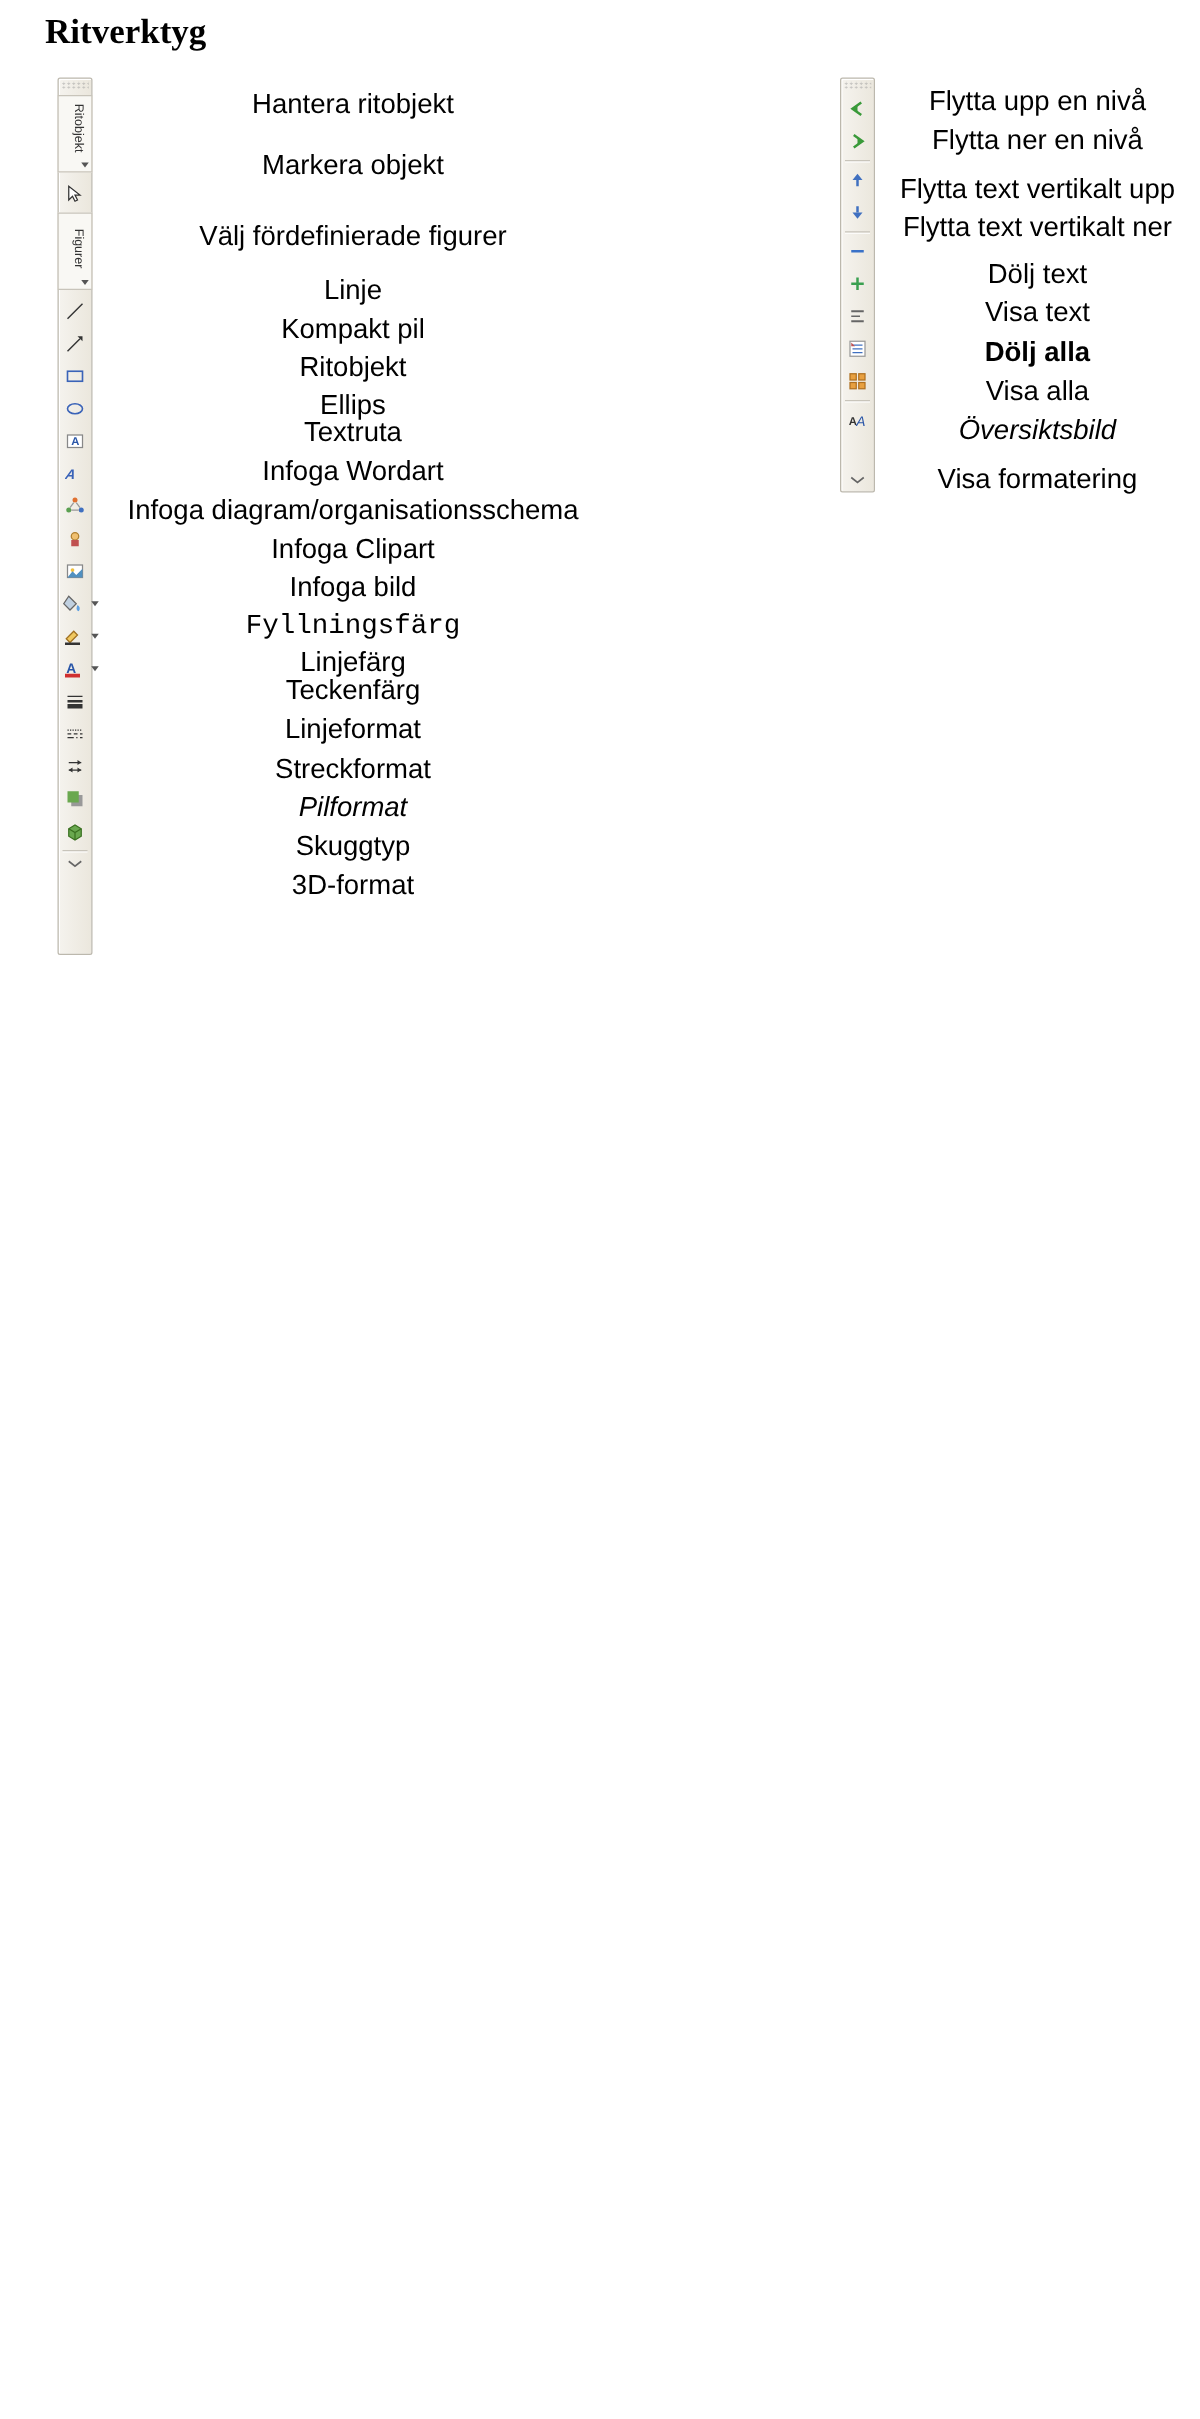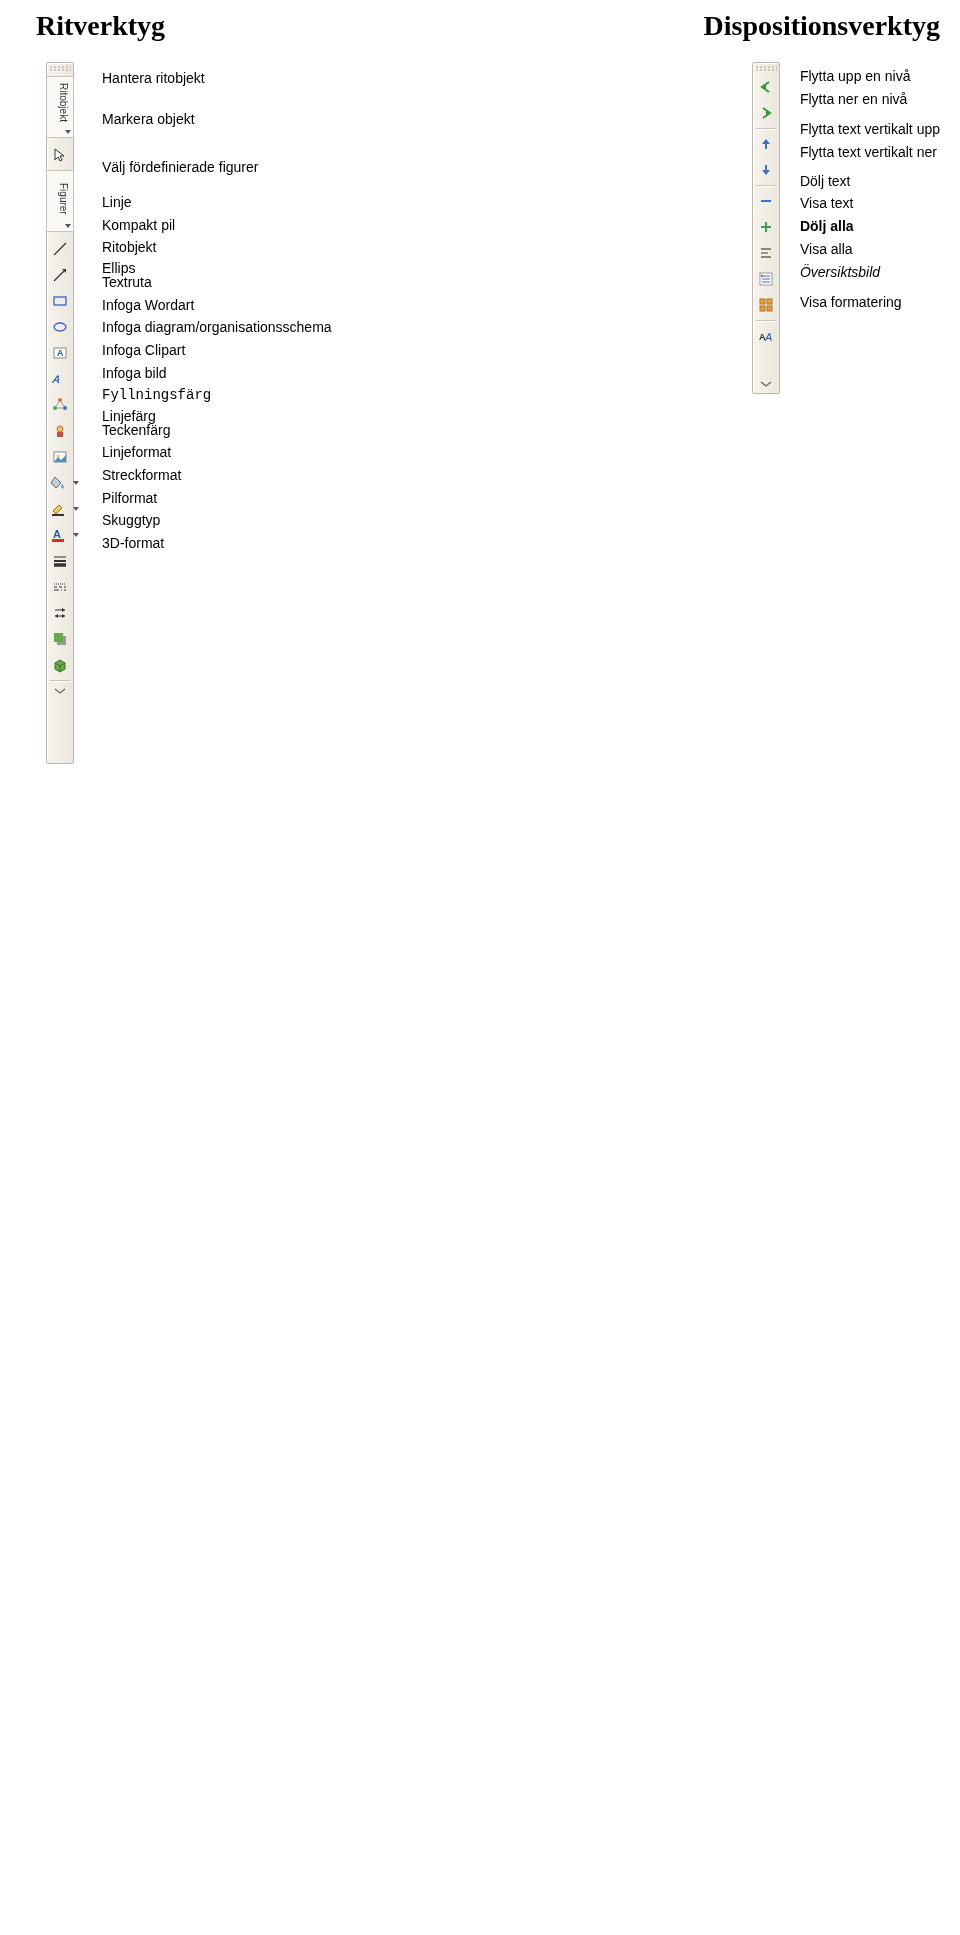--- a/index.html
+++ b/index.html
@@ -84,23 +84,24 @@
     position: absolute;
     right: -6px;
     top: 9px;
     width: 0; height: 0;
     border-left: 3px solid transparent;
     border-right: 3px solid transparent;
     border-top: 4px solid #555;
   }
   .tool-btn.with-drop { padding-right: 4px; }
   .labels {
-    font-size: 14px;
+    font-size: 22px;
     line-height: 1.05;
     padding-left: 28px;
+    text-align: center;
   }
   .labels .lbl {
     padding: 1px 0;
   }
   .labels .lbl.sp-below { margin-bottom: 18px; }
   .labels .lbl.tight { margin-top: -3px; }
 
   .page-num {
     position: absolute;
     bottom: 20px;
@@ -109,21 +110,20 @@
     font-family: "Times New Roman", Times, serif;
     font-size: 18px;
   }
 </style>
 </head>
 <body>
 
 <div class="page">
   <div class="headers">
     <div>Ritverktyg</div>
-    <div>Dispositionsverktyg</div>
   </div>
 
   <div class="columns">
 
     <div class="col-left">
       <div class="toolbar" style="height:700px;">
         <div class="grip"></div>
 
         <div class="tool-btn tall with-drop">
           <svg width="20" height="56">
@@ -289,21 +289,21 @@
         <div class="lbl tight">Textruta</div>
         <div class="lbl" style="margin-top:6px;">Infoga Wordart</div>
         <div class="lbl" style="margin-top:6px;">Infoga diagram/organisationsschema</div>
         <div class="lbl" style="margin-top:6px;">Infoga Clipart</div>
         <div class="lbl" style="margin-top:6px;">Infoga bild</div>
         <div class="lbl" style="margin-top:6px;font-family:Liberation Mono, monospace;">Fyllningsfärg</div>
         <div class="lbl tight" style="margin-top:4px;">Linjefärg</div>
         <div class="lbl tight">Teckenfärg</div>
         <div class="lbl" style="margin-top:6px;">Linjeformat</div>
         <div class="lbl" style="margin-top:6px;">Streckformat</div>
-        <div class="lbl" style="margin-top:6px;">Pilformat</div>
+        <div class="lbl" style="margin-top:6px;font-style:italic;">Pilformat</div>
         <div class="lbl" style="margin-top:6px;">Skuggtyp</div>
         <div class="lbl" style="margin-top:6px;">3D-format</div>
       </div>
     </div>
 
     <div class="col-right">
       <div class="toolbar" style="height:330px;">
         <div class="grip"></div>
 
         <div class="tool-btn">

